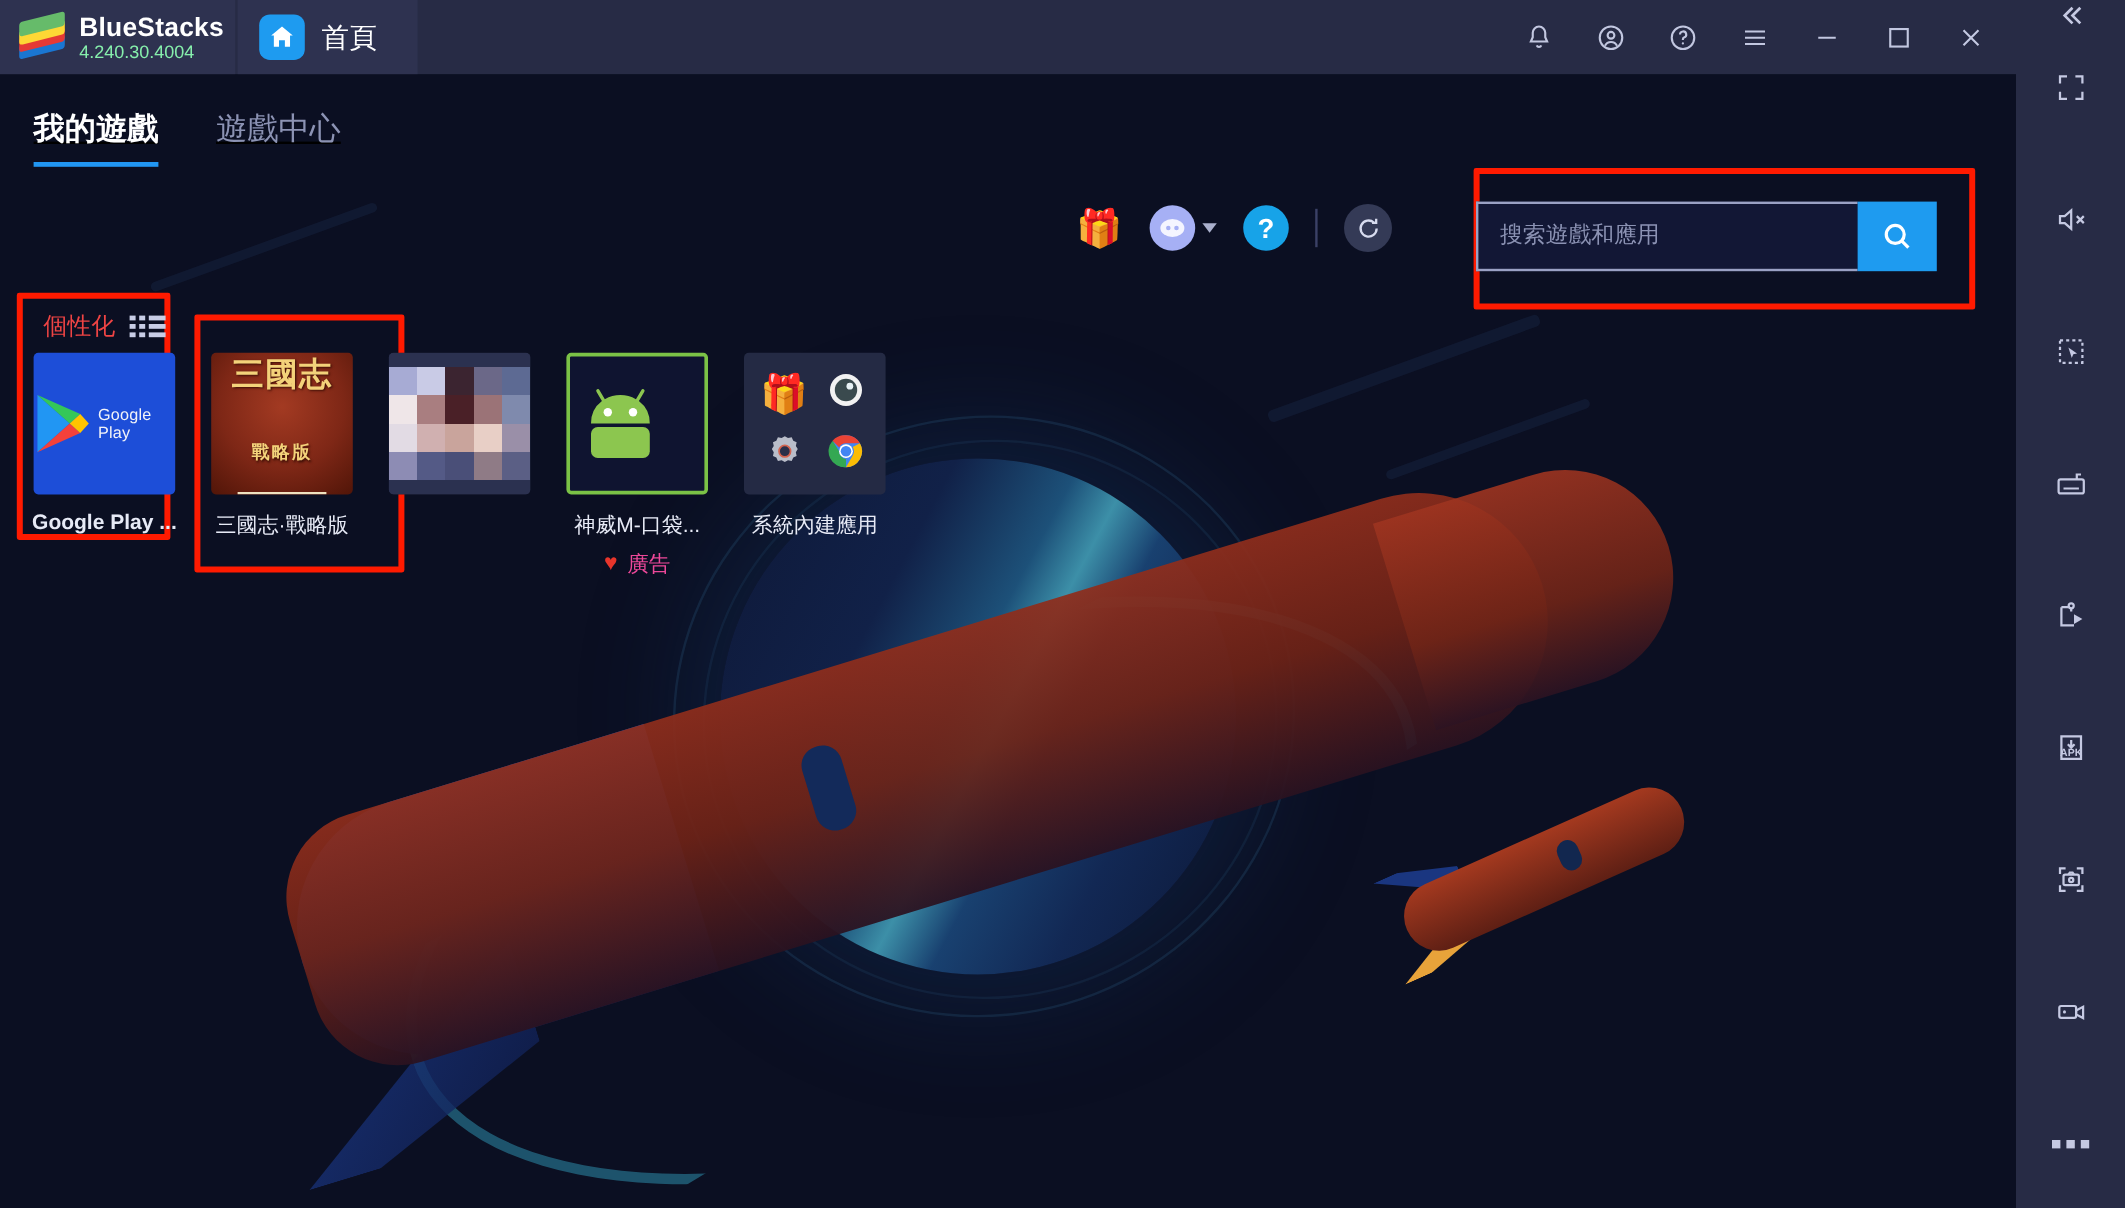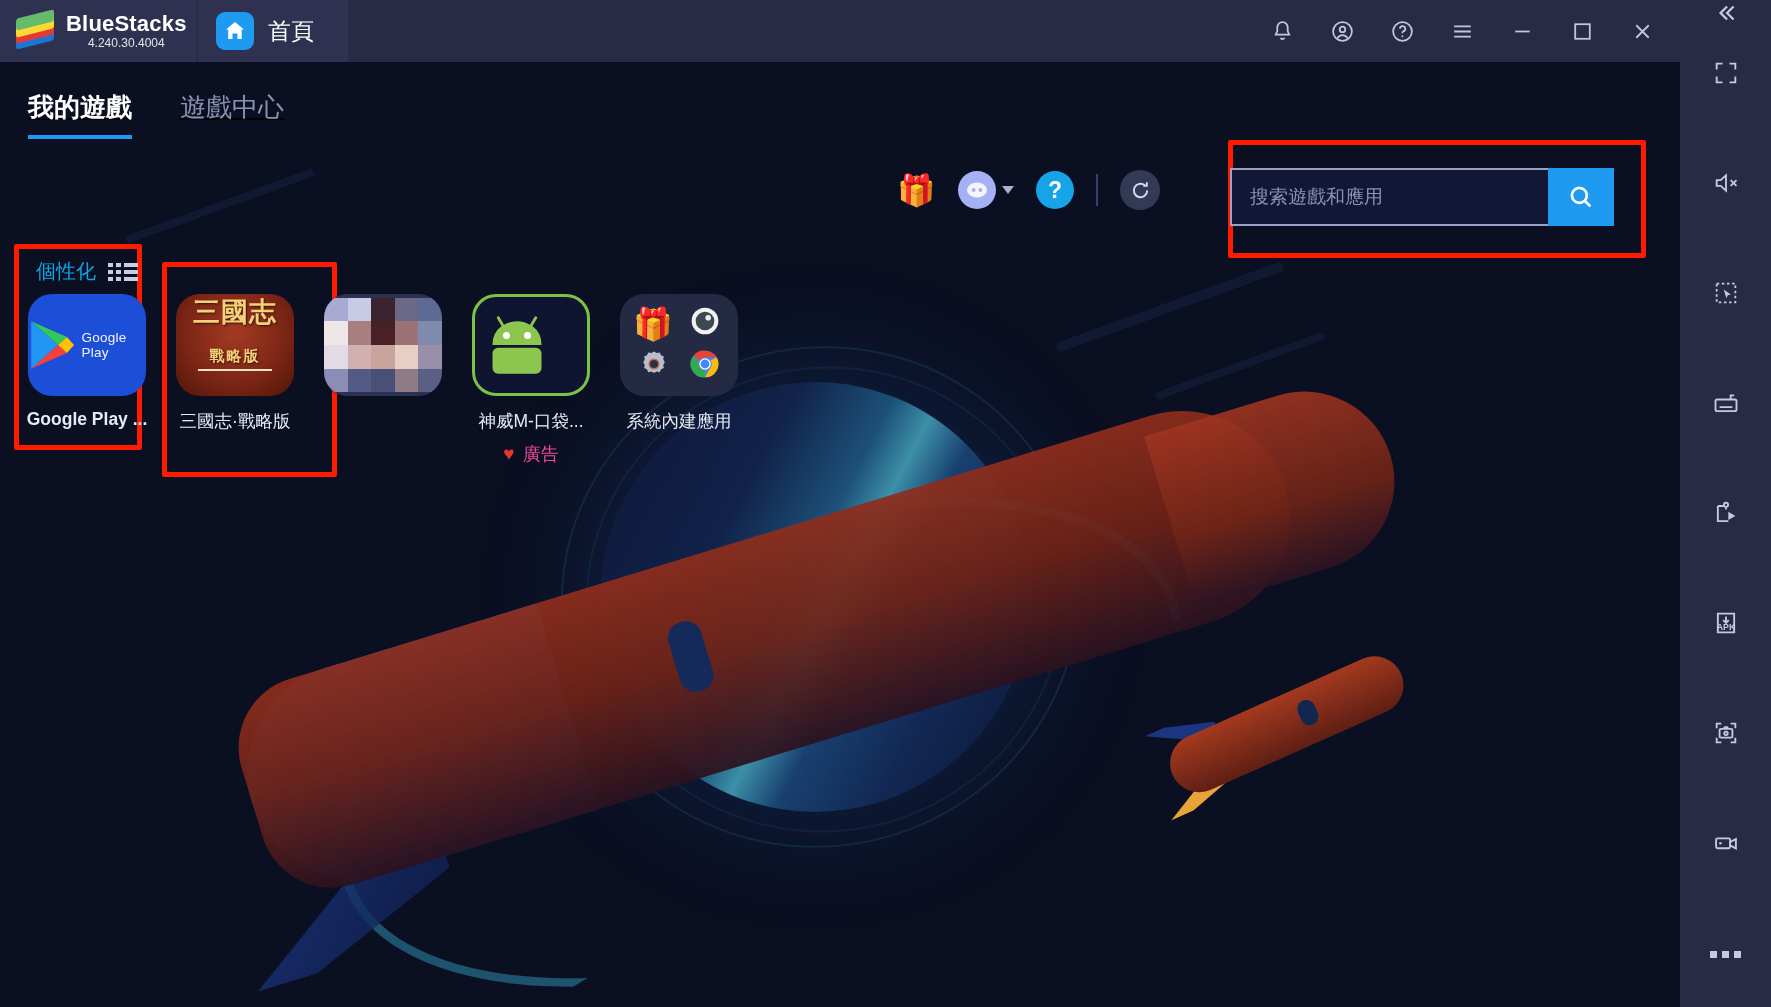--- a/index.html
+++ b/index.html
@@ -25,21 +25,21 @@
   .bs-logo i {
     position: absolute; left: 0; width: 38px; height: 12px;
     border-radius: 3px; transform: skewY(-14deg);
   }
   .bs-logo i:nth-child(1) { top: 21px; background: #1a76d2; }
   .bs-logo i:nth-child(2) { top: 15px; background: #e53935; }
   .bs-logo i:nth-child(3) { top: 9px;  background: #fdd835; }
   .bs-logo i:nth-child(4) { top: 2px;  background: #66bb6a; }
   .brand-txt { line-height: 1.05; }
   .brand-name { color: #ffffff; font-size: 22px; font-weight: bold; letter-spacing: .2px; }
-  .brand-ver { color: #e5e5e5; font-size: 12px; margin-top: 2px; text-align: center; }
+  .brand-ver { color: #86efac; font-size: 15px; margin-top: 2px; }
 
   .tabchip {
     display: flex; align-items: center; gap: 14px;
     height: 62px; padding: 0 34px 0 18px;
     background: #2e3250; margin-left: 2px;
   }
   .tab-ico {
     width: 38px; height: 38px; border-radius: 9px; background: #1e9bf0;
     display: flex; align-items: center; justify-content: center;
   }
@@ -195,43 +195,43 @@
     position: absolute; right: 34px; top: 78px; width: 418px; height: 118px;
     border: 5px solid #ff1a00; border-radius: 2px;
   }
   .search-box {
     position: absolute; right: 66px; top: 106px; width: 384px; height: 58px;
     display: flex; align-items: stretch;
   }
   .search-input {
     flex: 1; background: #121735; border: 2px solid #9aa1c4; border-right: none;
     color: #d6dbf0; font-size: 19px; padding: 0 18px;
-    font-family: Liberation Sans, sans-serif; outline: none;
+    font-family: Liberation Mono, monospace; outline: none;
   }
   .search-input::placeholder { color: #8b92b3; }
   .search-btn {
     width: 66px; background: #1e9bf0; border: none; cursor: pointer;
     display: flex; align-items: center; justify-content: center;
   }
   .search-btn svg { width: 28px; height: 28px; stroke: #fff; fill: none; stroke-width: 2.3; }
 
   
   .grid { position: absolute; left: 26px; top: 188px; display: flex; gap: 26px; align-items: flex-start; }
   .cell { width: 122px; display: flex; flex-direction: column; align-items: center; cursor: pointer; }
   .cat-head {
     position: absolute; left: 36px; top: 196px; display: flex; align-items: center; gap: 12px;
   }
-  .cat-name { color: #0ea5e9; font-size: 20px; }
+  .cat-name { color: #ef4444; font-size: 20px; }
   .grid-ico { display: grid; grid-template-columns: 5px 5px 12px; gap: 3px 3px; }
   .grid-ico i { background: #c8cde6; height: 4px; }
   .grid-ico i.w { width: 14px; }
 
   .icon-tile {
-    width: 118px; height: 102px; border-radius: 24px;
-    display: flex; align-items: center; justify-content: flex-start; overflow: hidden;
+    width: 118px; height: 118px; border-radius: 4px;
+    display: flex; align-items: center; justify-content: space-between; overflow: hidden;
     background: #1d2340;
   }
   .cell .label {
     margin-top: 13px; color: #e7eaf6; font-size: 17.5px;
     text-align: right; white-space: nowrap;
   }
   .cell .label.bold { font-weight: bold; }
   .ad-row { margin-top: 9px; display: flex; align-items: center; gap: 8px; }
   .ad-heart { color: #e8352b; font-size: 19px; }
   .ad-text { color: #ec4899; font-size: 18px; }

